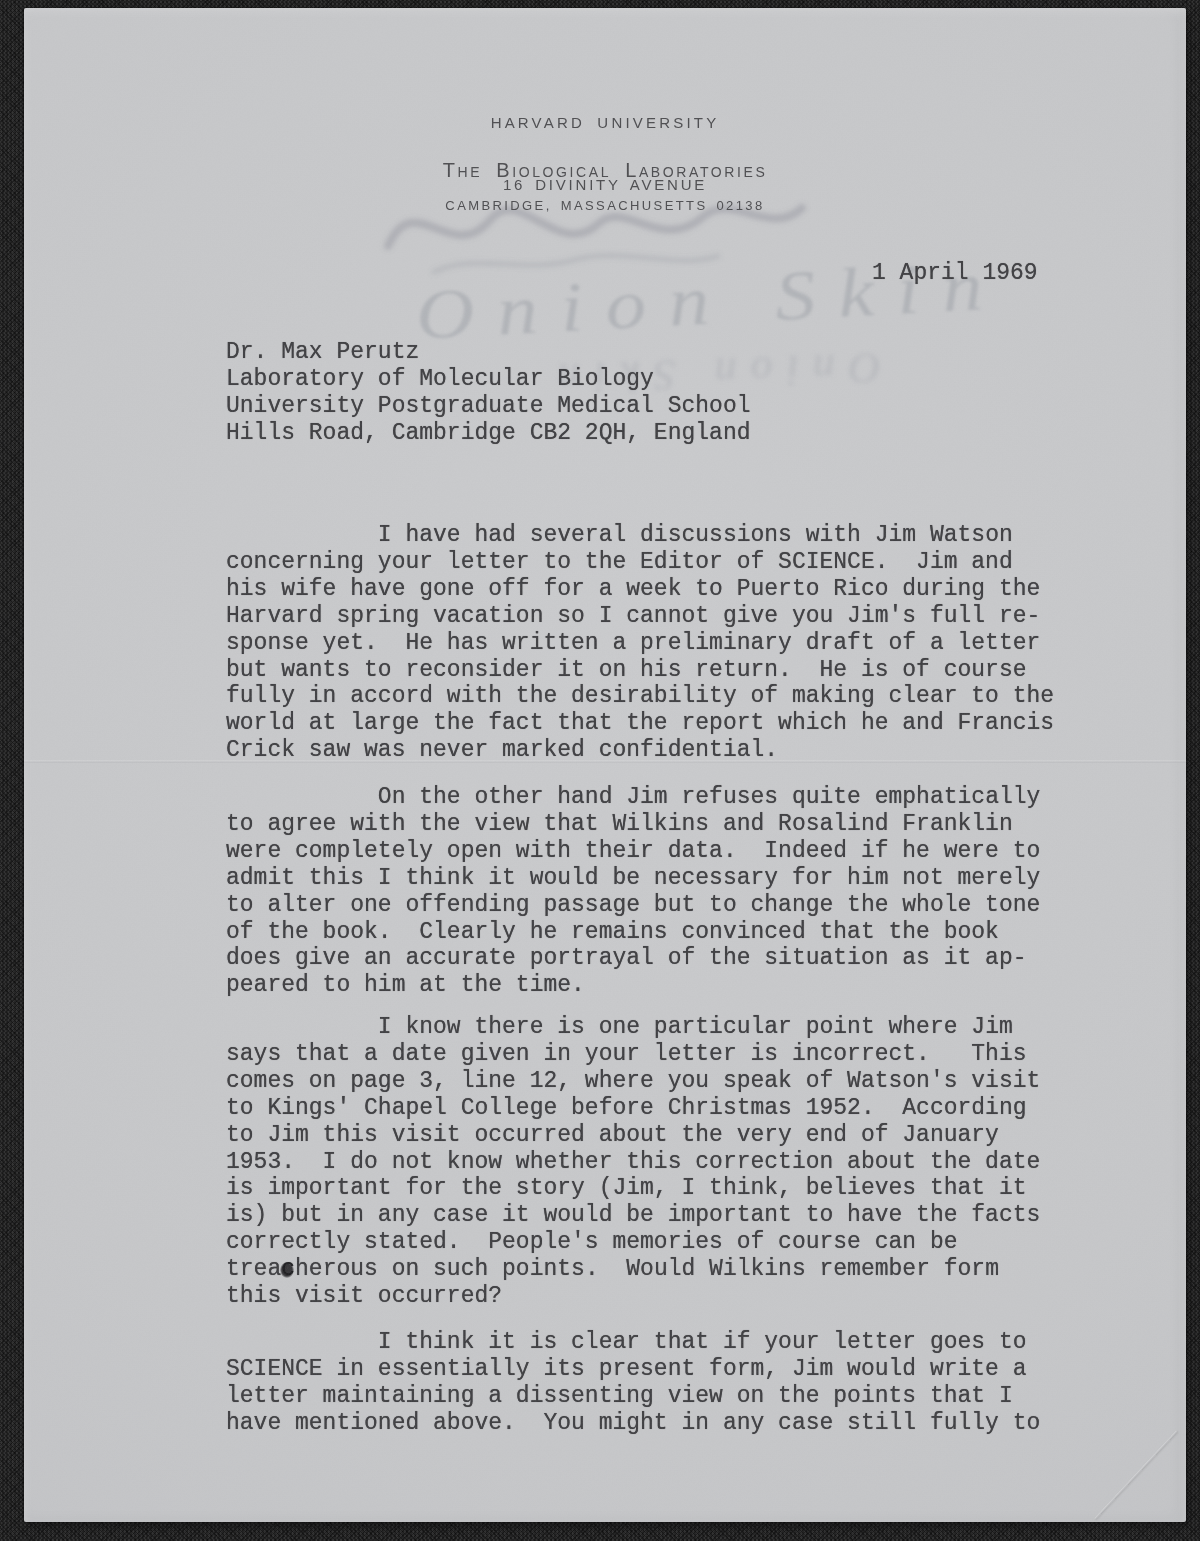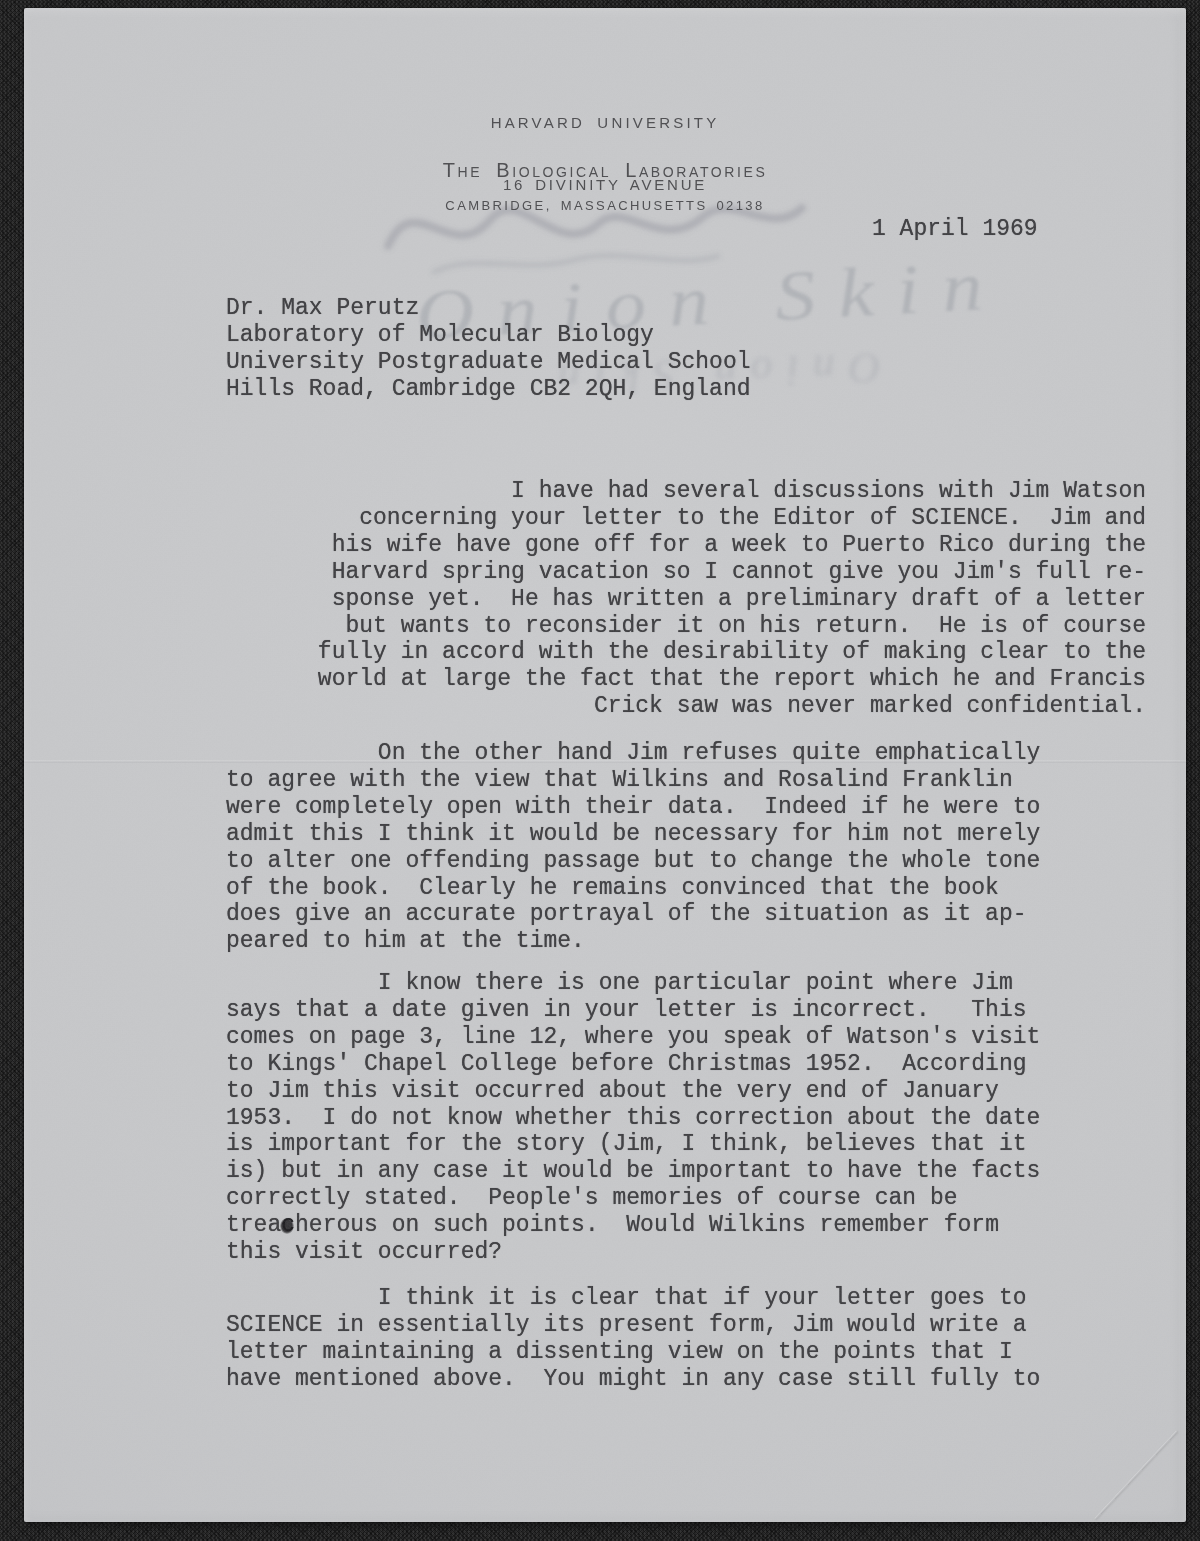--- a/index.html
+++ b/index.html
@@ -33,26 +33,27 @@
   .lh4{top:190px;font-size:13px;letter-spacing:2.4px;word-spacing:3px;}
   
   .tw{
     position:absolute;
     font-family:"Liberation Mono","DejaVu Sans Mono",monospace;
     font-size:23px;line-height:26.9px;
     color:#3b3b3e;
     text-shadow:0 0 0.7px rgba(45,45,48,.75);
     white-space:pre-wrap;
     z-index:2;
+    margin-top:44px;
   }
   .date-line{left:848px;top:208px;}
   .block{left:202px;width:920px;}
   .recipient{top:287px;}
   .salutation{top:420px;}
-  .p1{top:470px;text-align:right;}
+  .p1{top:470px;}
   .p2{top:732px;}
   .p3{top:962px;}
   .p4{top:1277px;}
   .blotch{position:relative;color:#1b1b1d;}
   .blotch::after{
     content:"";position:absolute;left:-1px;top:6px;width:14px;height:16px;
     border-radius:50%;
     background:radial-gradient(ellipse at center, rgba(24,23,26,.85) 0 52%, rgba(24,23,26,0) 74%);
   }
   

